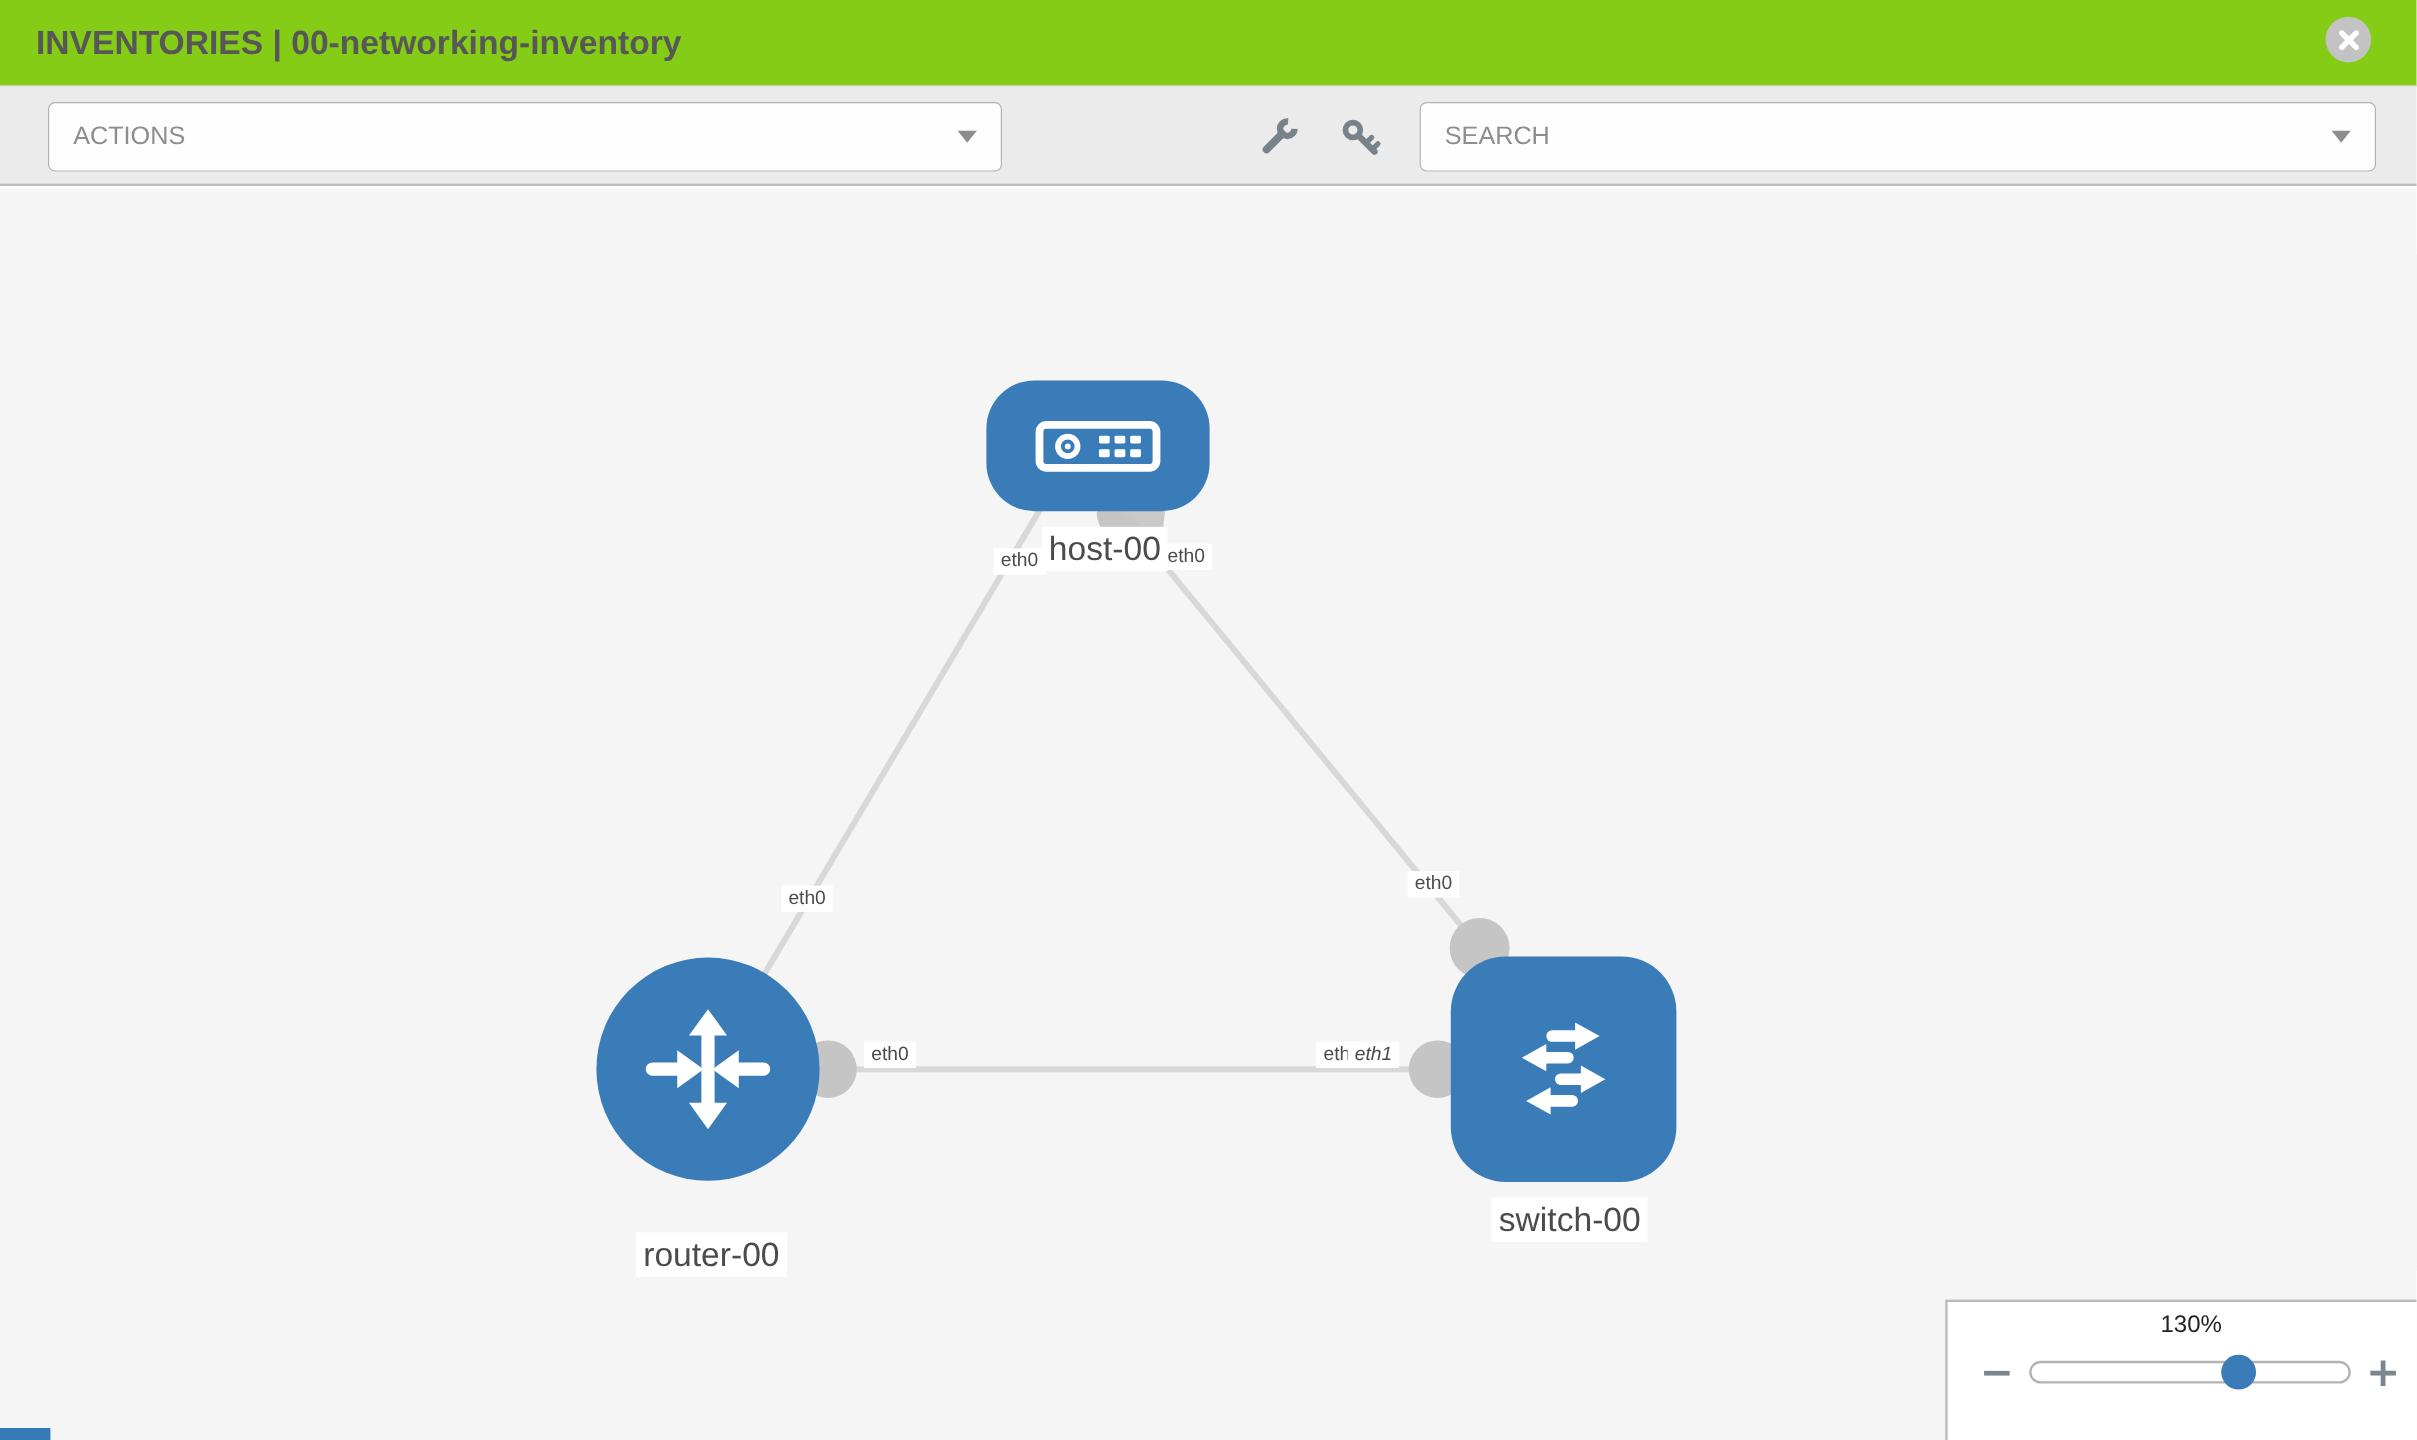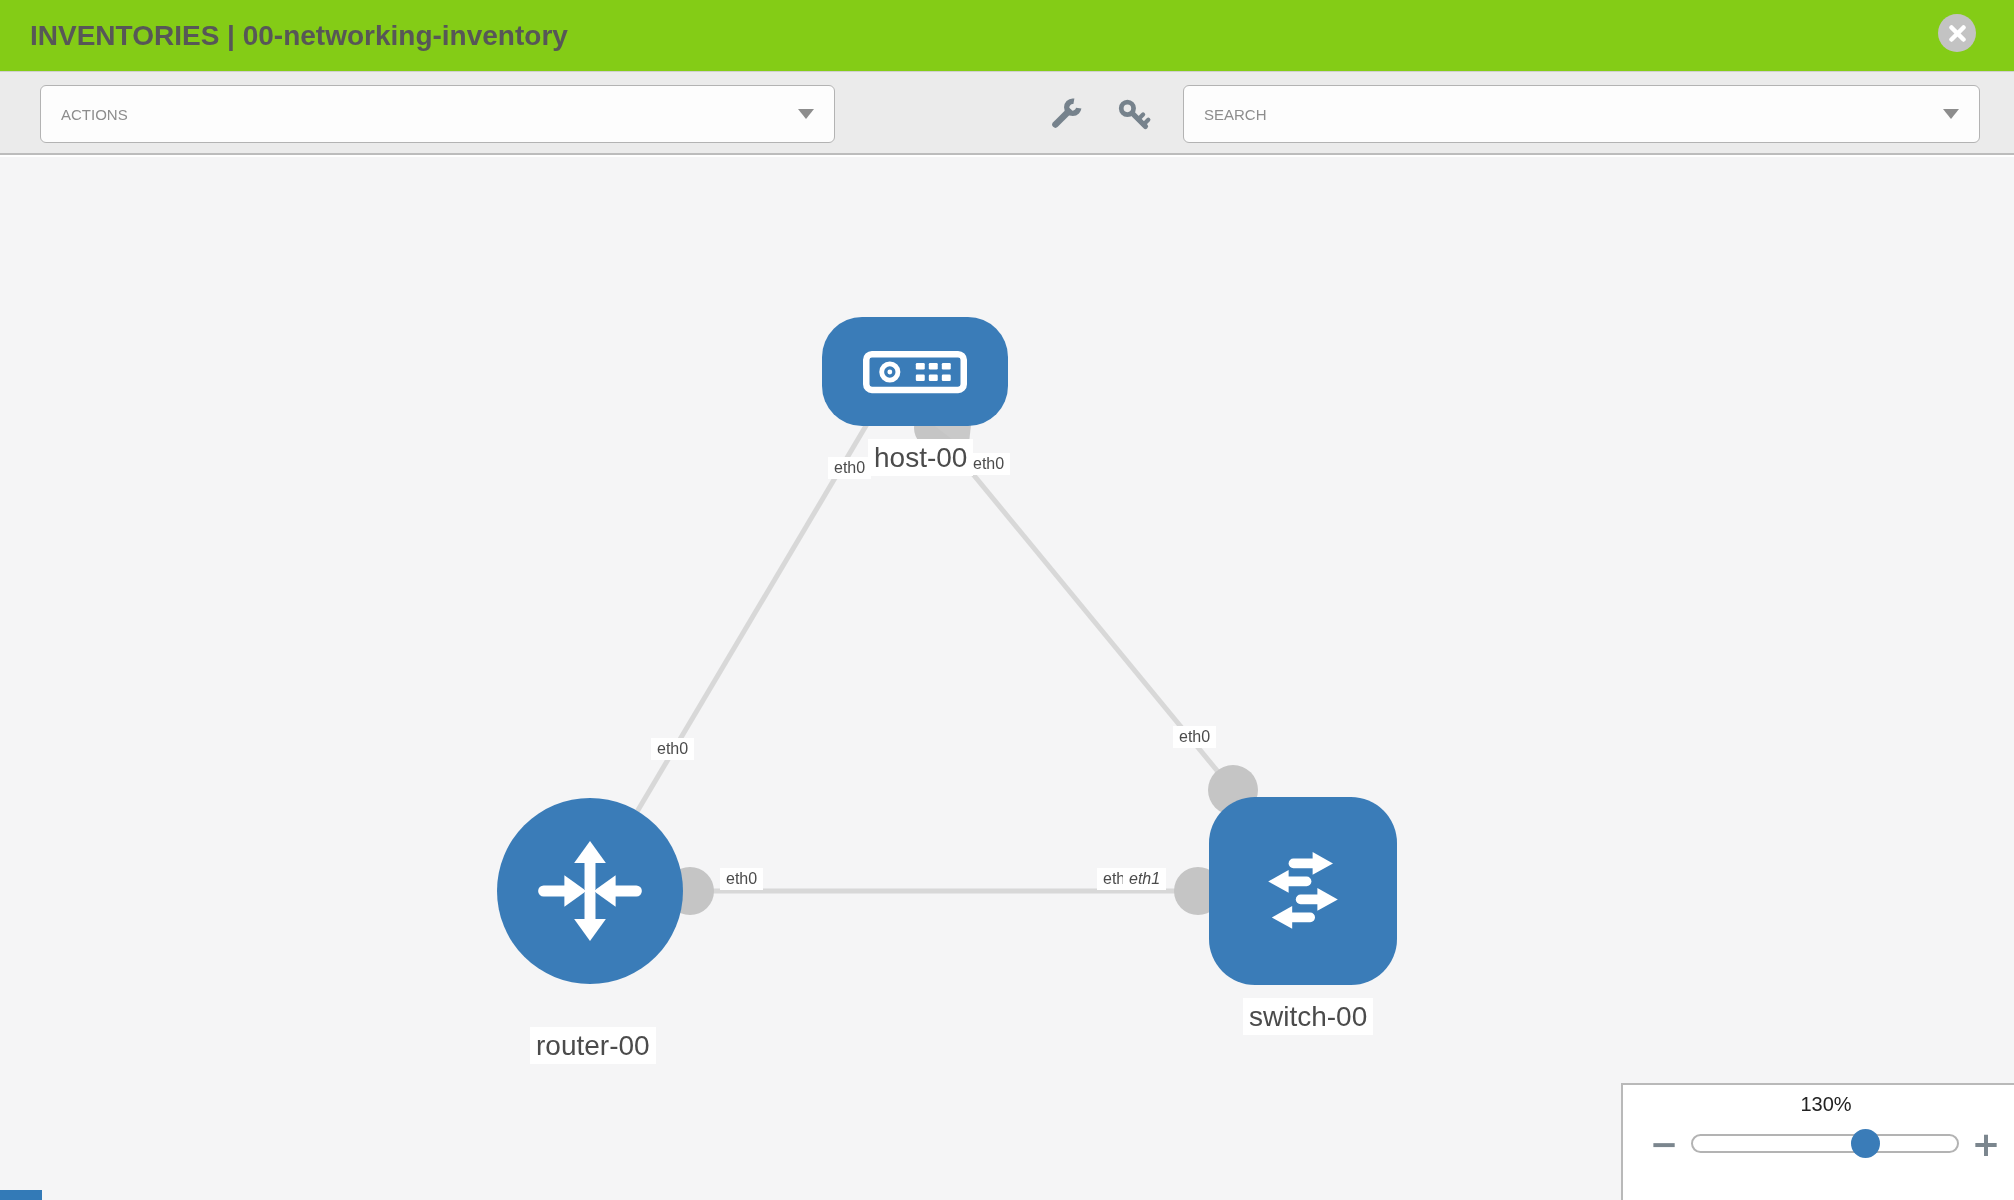--- a/index.html
+++ b/index.html
@@ -12,21 +12,21 @@
   .title{position:absolute;left:30px;top:50%;transform:translateY(-50%);
          font-size:28px;font-weight:bold;color:#575757;white-space:nowrap;}
   .close-btn{position:absolute;left:1938px;top:14px;width:38px;height:38px;border-radius:50%;
              background:#c3c3c3;display:flex;align-items:center;justify-content:center;cursor:pointer;}
 
   
   .toolbar{position:absolute;top:72px;left:0;width:2014px;height:83px;background:#ebebeb;
            border-bottom:2px solid #bcbcbc;box-sizing:border-box;}
   .select{position:absolute;top:13px;height:58px;background:#fdfdfd;border:1px solid #b3b3b3;
           border-radius:6px;display:flex;align-items:center;box-sizing:border-box;
-          padding:0 20px;color:#8d8d8d;font-size:15px;cursor:pointer;}
+          padding:0 20px;color:#8d8d8d;font-size:21px;cursor:pointer;}
   .select .caret{margin-left:auto;width:0;height:0;border-left:8px solid transparent;
                  border-right:8px solid transparent;border-top:10px solid #8d8d8d;}
   #actions-select{left:40px;width:795px;}
   #search-select{left:1183px;width:797px;}
   .tool-btn{position:absolute;top:21px;width:44px;height:44px;display:flex;align-items:center;
             justify-content:center;cursor:pointer;}
   #wrench-btn{left:1043px;}
   #key-btn{left:1113px;}
 
   

